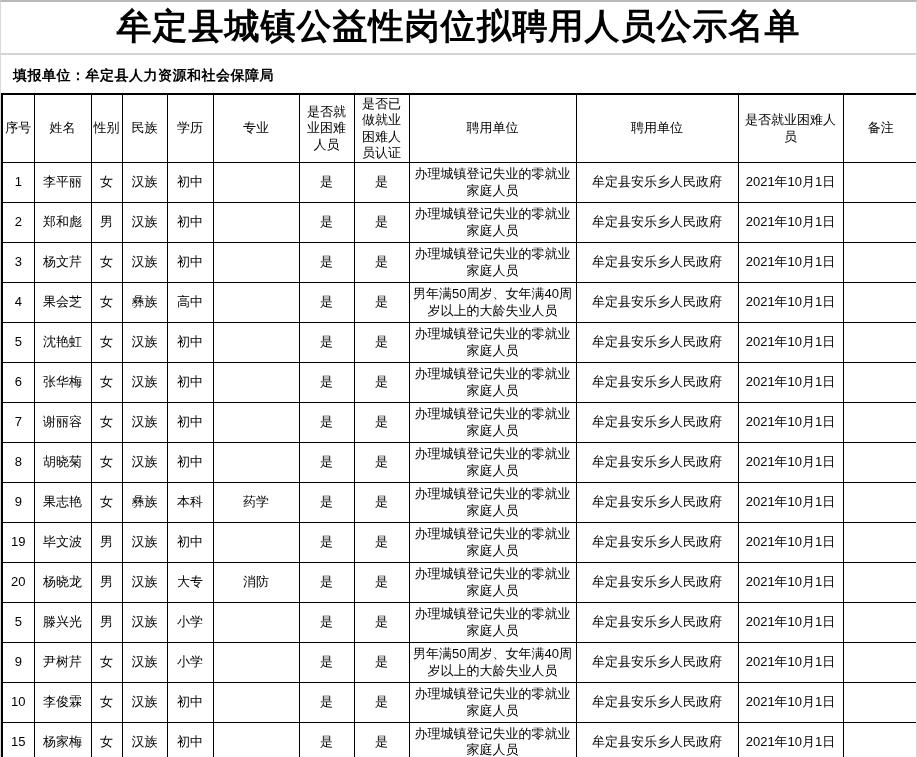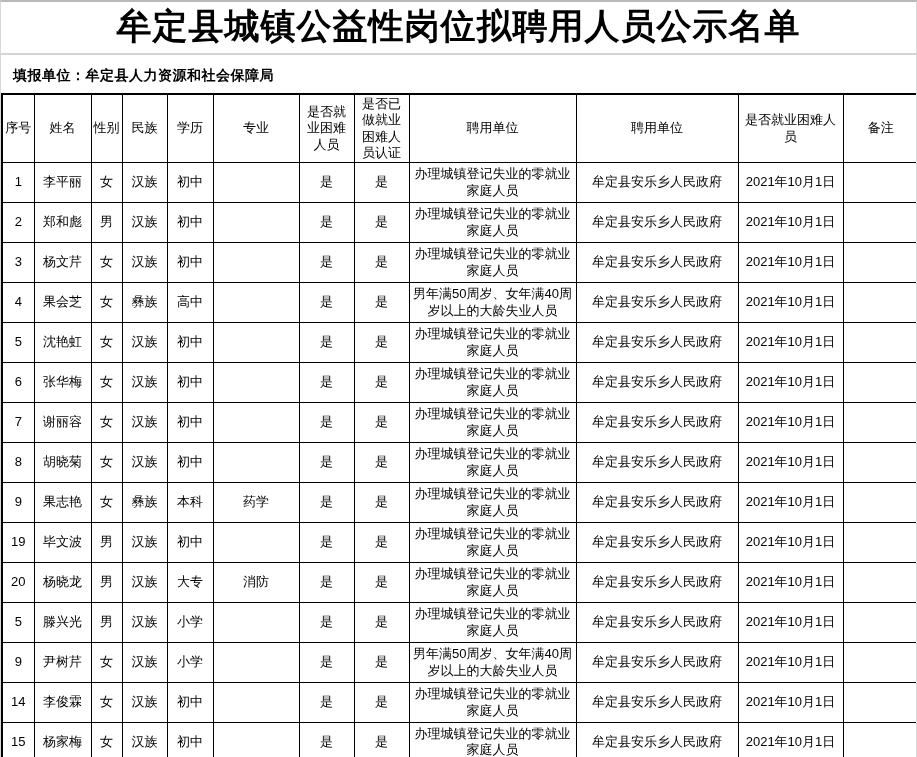--- a/index.html
+++ b/index.html
@@ -249,21 +249,21 @@
           <td>小学</td>
           <td></td>
           <td>是</td>
           <td>是</td>
           <td>男年满50周岁、女年满40周岁以上的大龄失业人员</td>
           <td>牟定县安乐乡人民政府</td>
           <td>2021年10月1日</td>
           <td></td>
         </tr>
         <tr>
-          <td>14</td>
+          <td>10</td>
           <td>李俊霖</td>
           <td>女</td>
           <td>汉族</td>
           <td>初中</td>
           <td></td>
           <td>是</td>
           <td>是</td>
           <td>办理城镇登记失业的零就业家庭人员</td>
           <td>牟定县安乐乡人民政府</td>
           <td>2021年10月1日</td>

